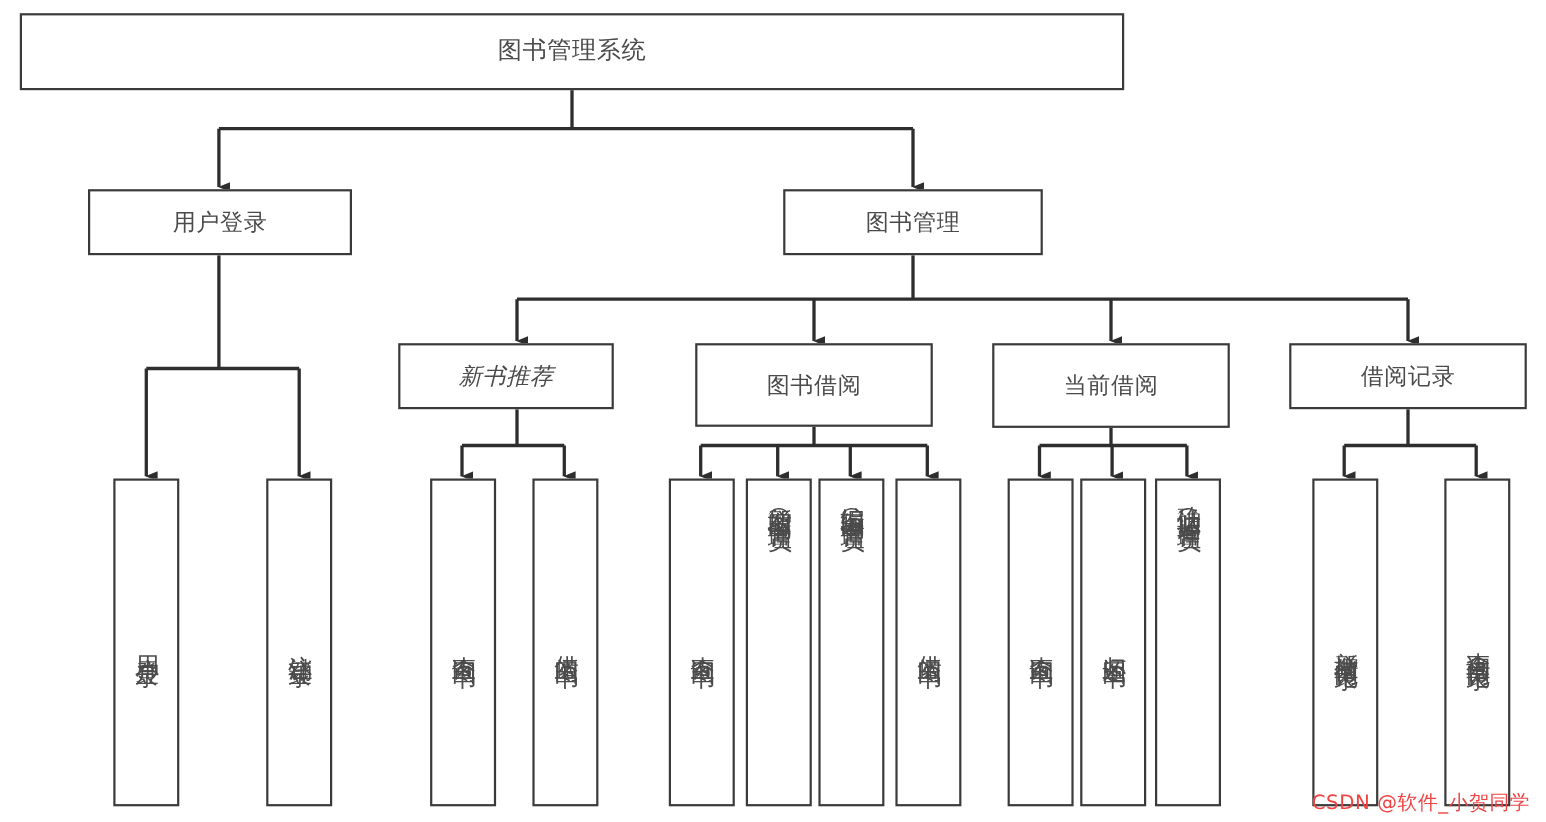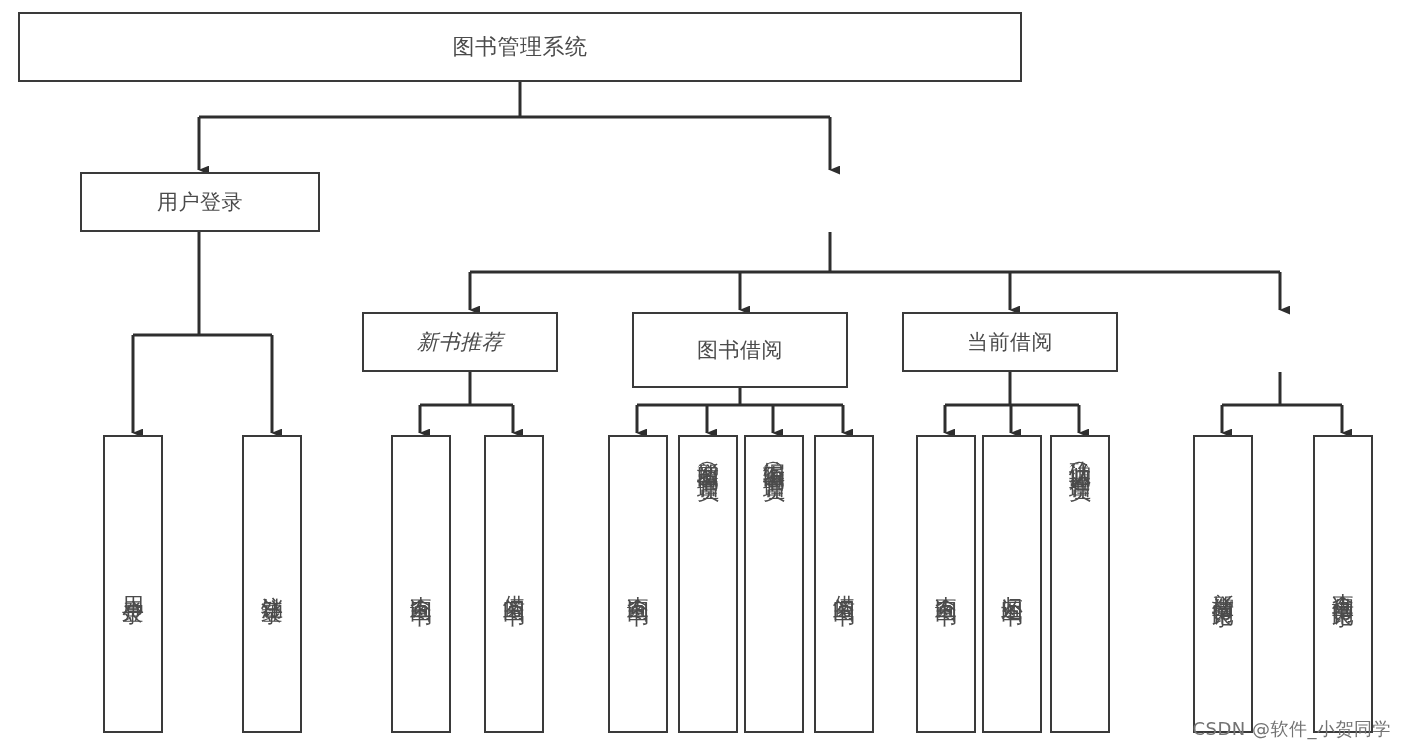--- a/index.html
+++ b/index.html
@@ -66,21 +66,21 @@
   }
   .node.vert.center-text {
     align-items: center;
     padding-top: 0;
   }
   #watermark {
     position: absolute;
     right: 14px;
     bottom: 6px;
     font-size: 18px;
-    color: #737373;
+    color: #ef4444;
     font-family: "DejaVu Sans", "Liberation Sans", sans-serif;
     white-space: nowrap;
     letter-spacing: 0.5px;
   }
 </style>
 </head>
 <body>
 
 <div id="diagram-root">
 
@@ -136,33 +136,39 @@
   </svg>
 
   <div class="node horiz root" style="left:18px; top:12px; width:1004px; height:70px;">
     <span class="node-label">图书管理系统</span>
   </div>
 
   <div class="node horiz" style="left:80px; top:172px; width:240px; height:60px;">
     <span class="node-label">用户登录</span>
   </div>
 
+  <div class="node horiz" style="left:712px; top:172px; width:236px; height:60px;">
+    <span class="node-label">图书管理</span>
+  </div>
 
   <div class="node horiz" style="left:362px; top:312px; width:196px; height:60px;font-style:italic;">
     <span class="node-label">新书推荐</span>
   </div>
 
   <div class="node horiz" style="left:632px; top:312px; width:216px; height:76px;">
     <span class="node-label">图书借阅</span>
   </div>
 
-  <div class="node horiz" style="left:902px; top:312px; width:216px; height:60px;">
+  <div class="node horiz" style="left:902px; top:312px; width:216px; height:77px;">
     <span class="node-label">当前借阅</span>
   </div>
 
+  <div class="node horiz" style="left:1172px; top:312px; width:216px; height:60px;">
+    <span class="node-label">借阅记录</span>
+  </div>
 
   <div class="node vert center-text" style="left:103px; top:435px; width:60px; height:298px;">
     <span class="node-label">用户登录</span>
   </div>
 
   <div class="node vert center-text" style="left:242px; top:435px; width:60px; height:298px;">
     <span class="node-label">注销登录</span>
   </div>
 
   <div class="node vert center-text" style="left:391px; top:435px; width:60px; height:298px;">

